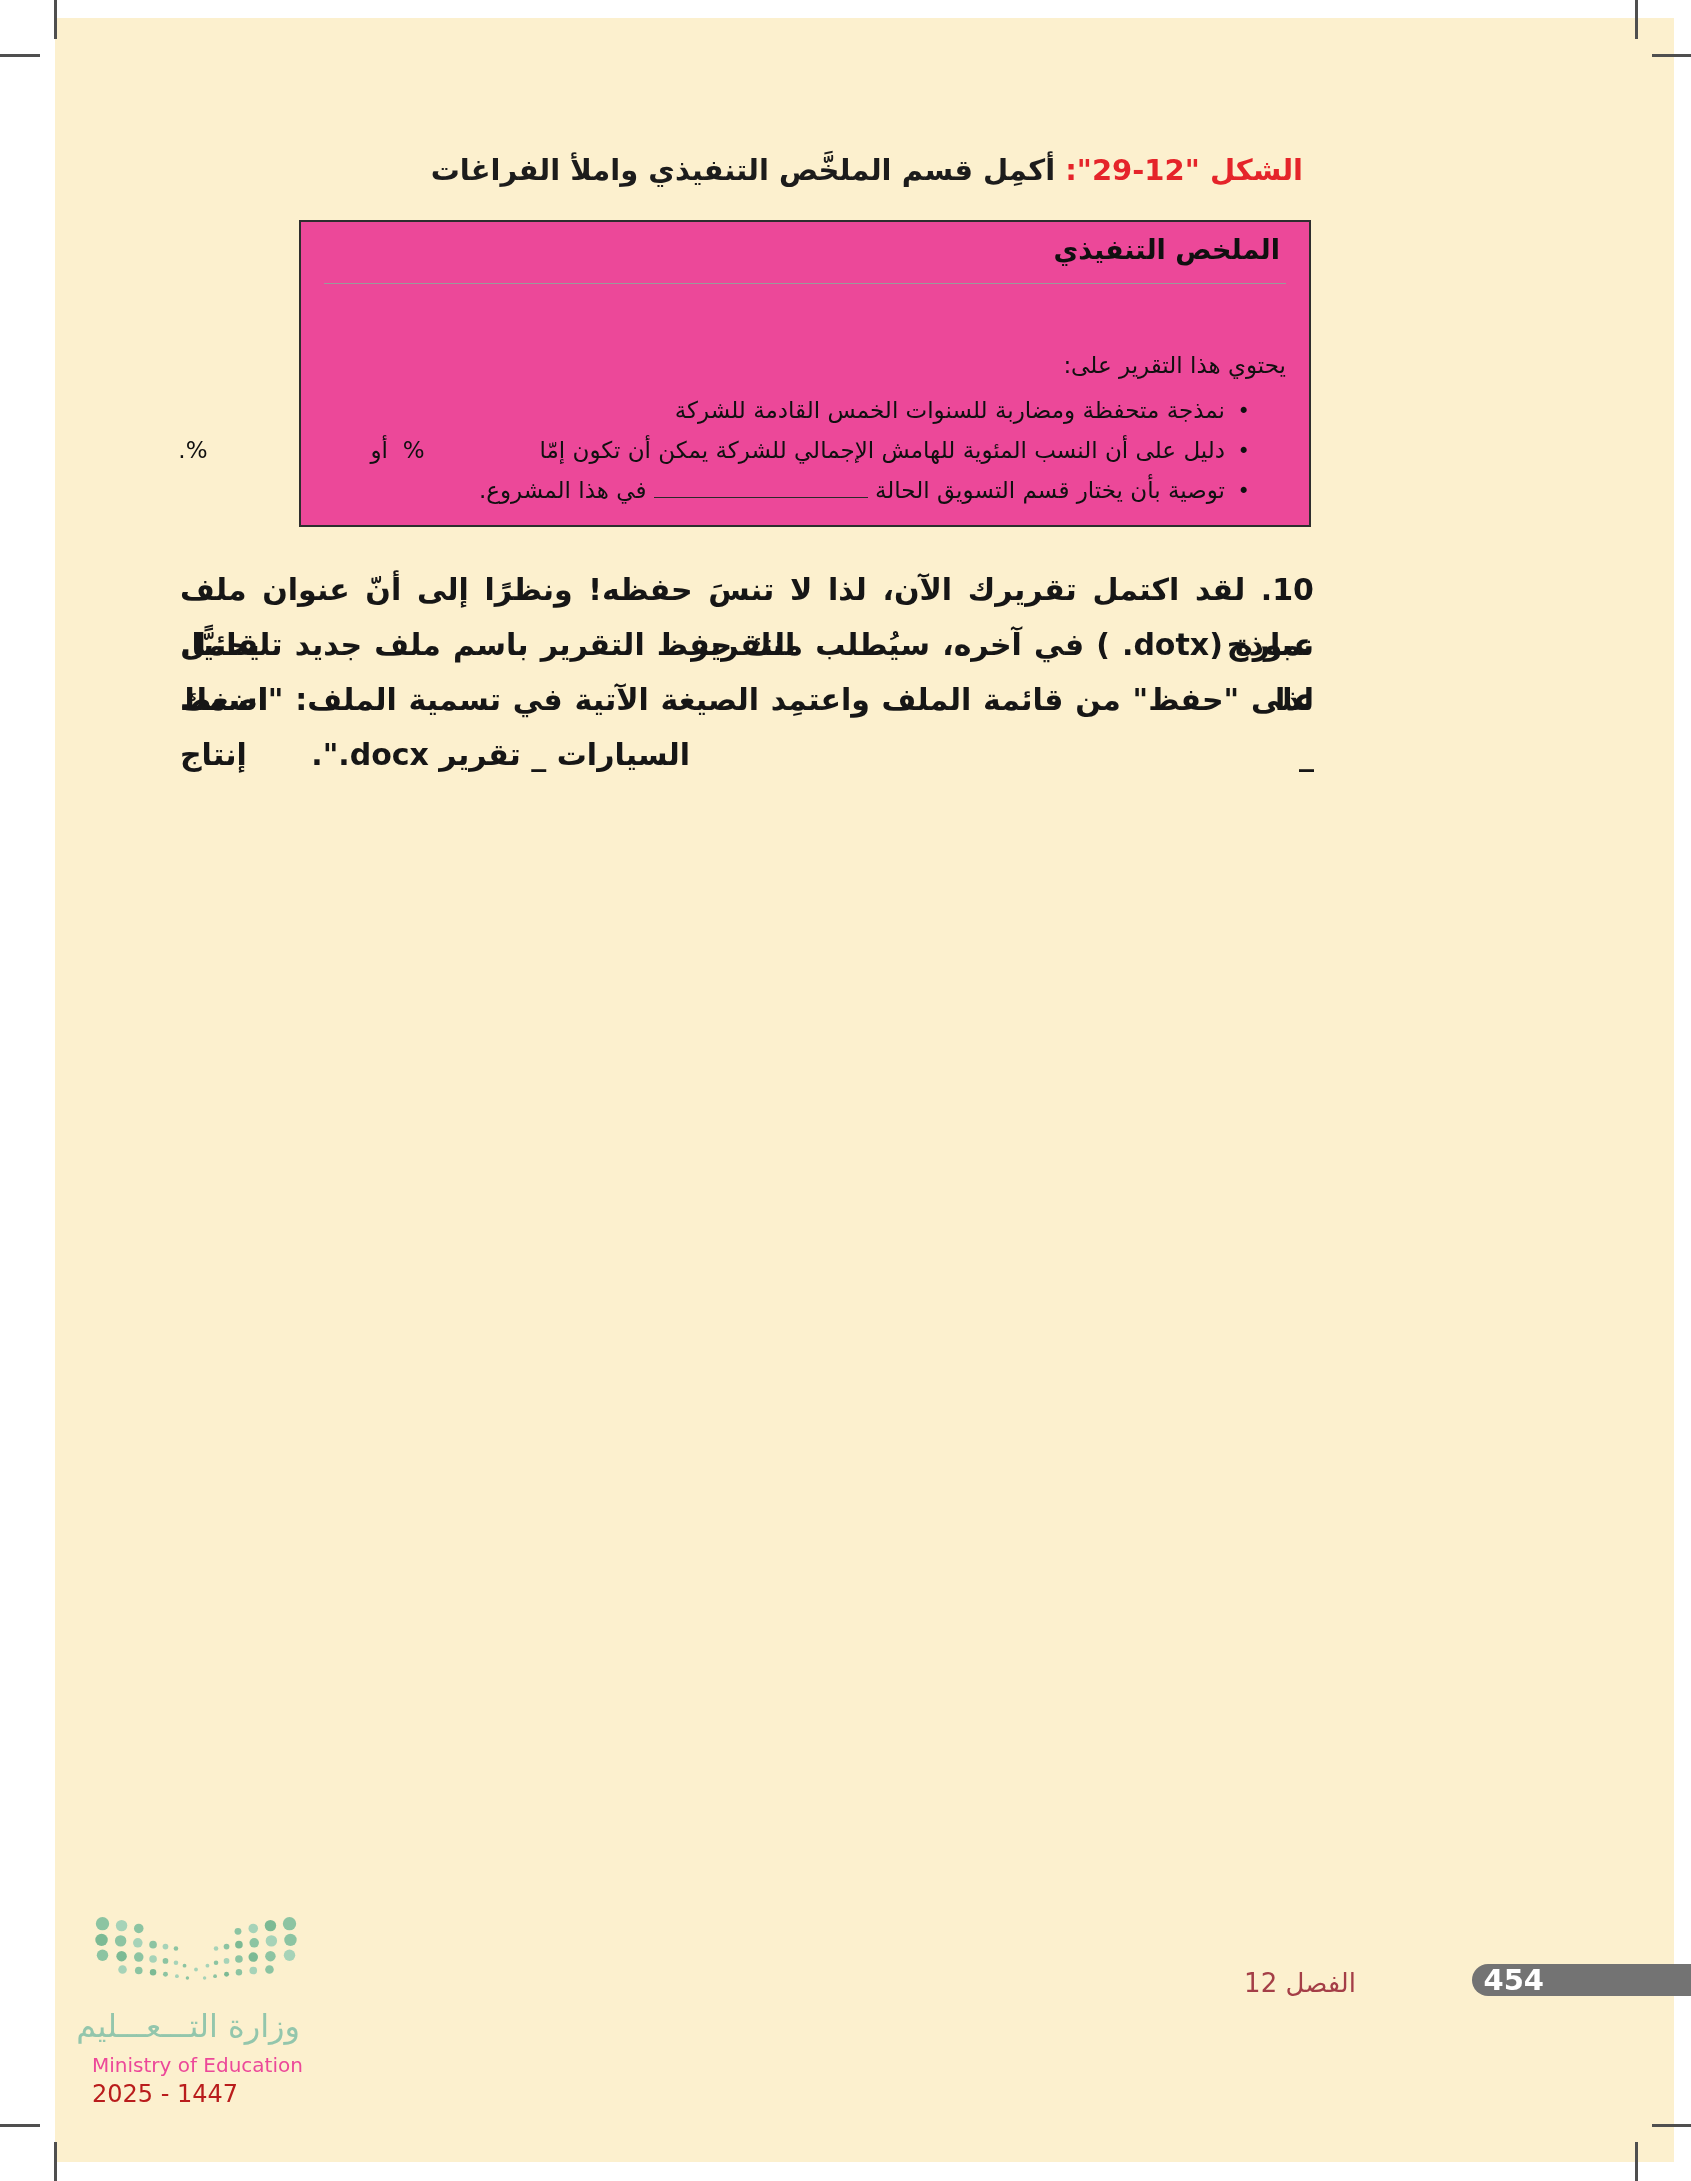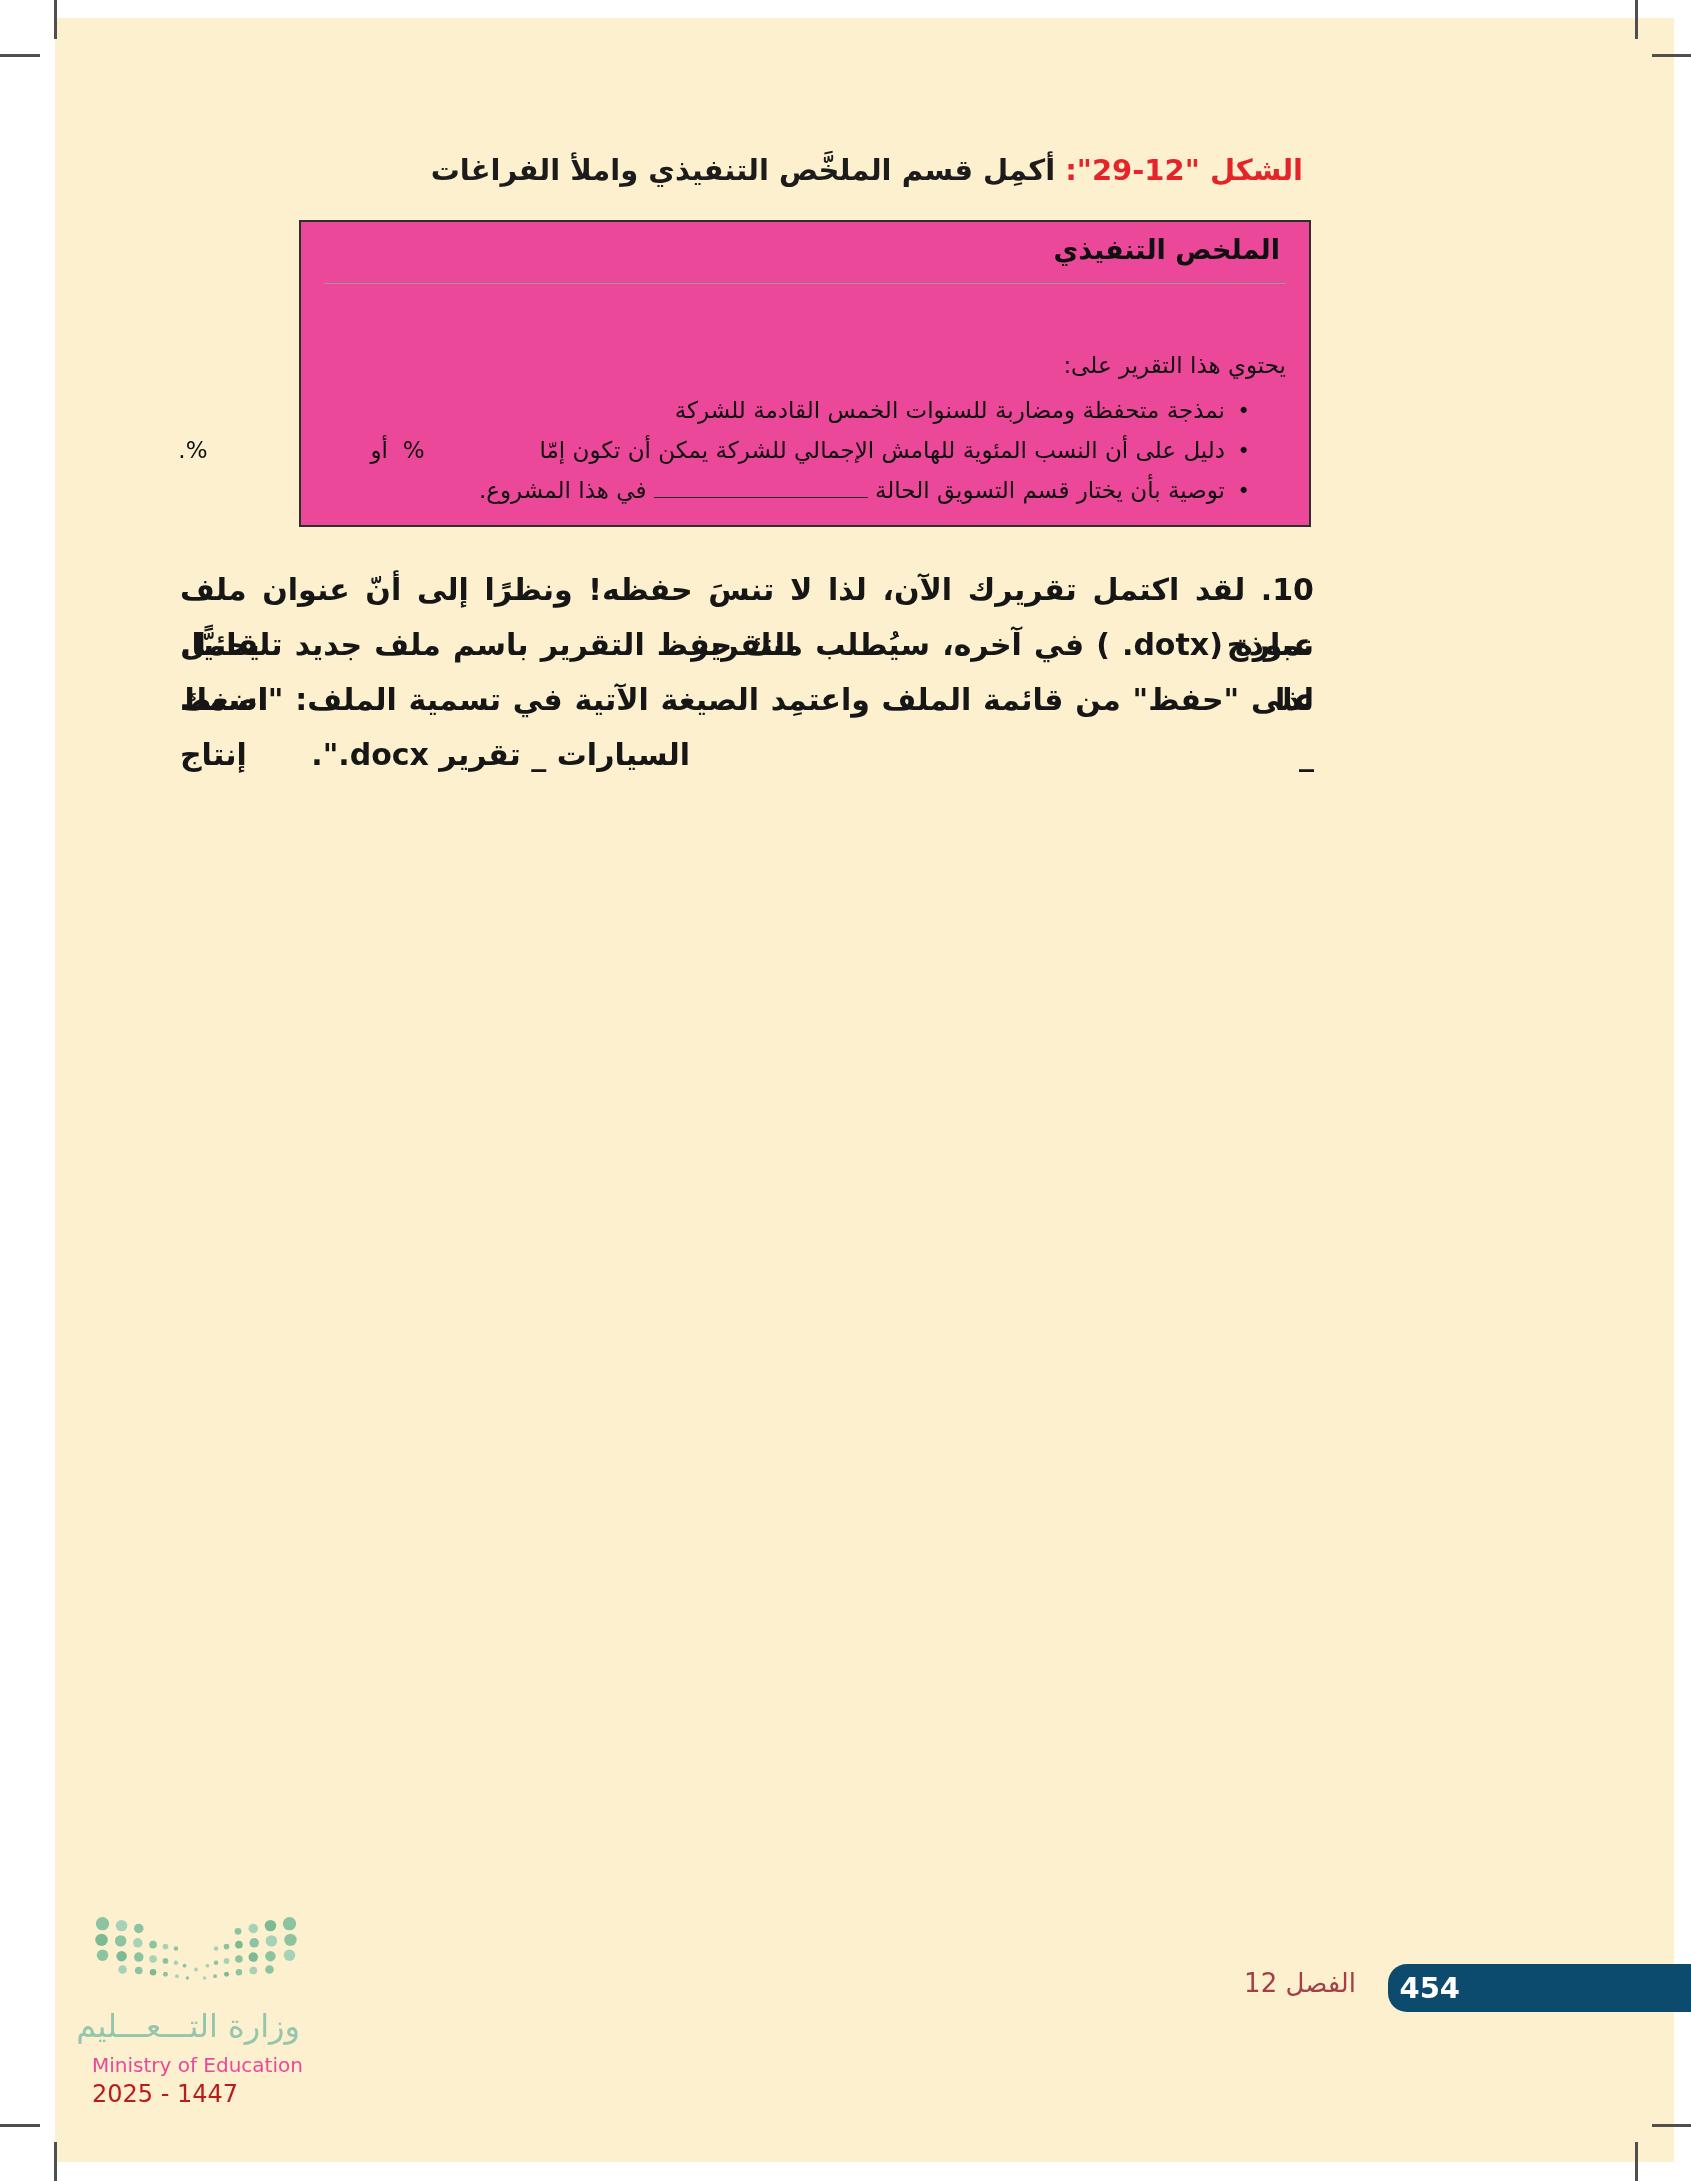--- a/index.html
+++ b/index.html
@@ -38,22 +38,22 @@
   
   .para10 { position:absolute; left:167px; top:562px; width:1147px; direction:rtl;
             font-size:30px; font-weight:bold; color:#161616; line-height:55px; }
   .para10 .jline { text-align:justify; text-align-last:justify; height:55px;margin-left:13px; }
   .para10 .lastline { text-align:right; padding-left:0; padding-right:624px;
                       height:55px; white-space:nowrap; }
 
   
   .chapter { position:absolute; top:1968px; right:336px; direction:rtl;
              font-size:26px; color:#a43e47; white-space:nowrap; }
-  .pagebadge { position:absolute; top:1964px; left:1388px; right:0; height:48px;
-               background:#0c4a6e; border-radius:19px 0 0 19px;
+  .pagebadge { position:absolute; top:1964px; left:1472px; right:0; height:32px;
+               background:#737373; border-radius:19px 0 0 19px;
                display:flex; align-items:center; }
   .pagebadge .num { color:#ffffff; font-weight:bold; font-size:29px;
                     padding-left:11.5px; direction:ltr; }
 
   
   .logo { position:absolute; left:92px; top:1915px; width:208px; }
   .logo .ar { margin-top:21px; direction:rtl; text-align:right;
               font-size:32px; color:#93c6ac; white-space:nowrap; }
   .logo .en { margin-top:7.6px; font-size:20px; color:#ec4899; white-space:nowrap; }
   .logo .yr { margin-top:3.8px; font-size:24px; color:#b91c1c; }

